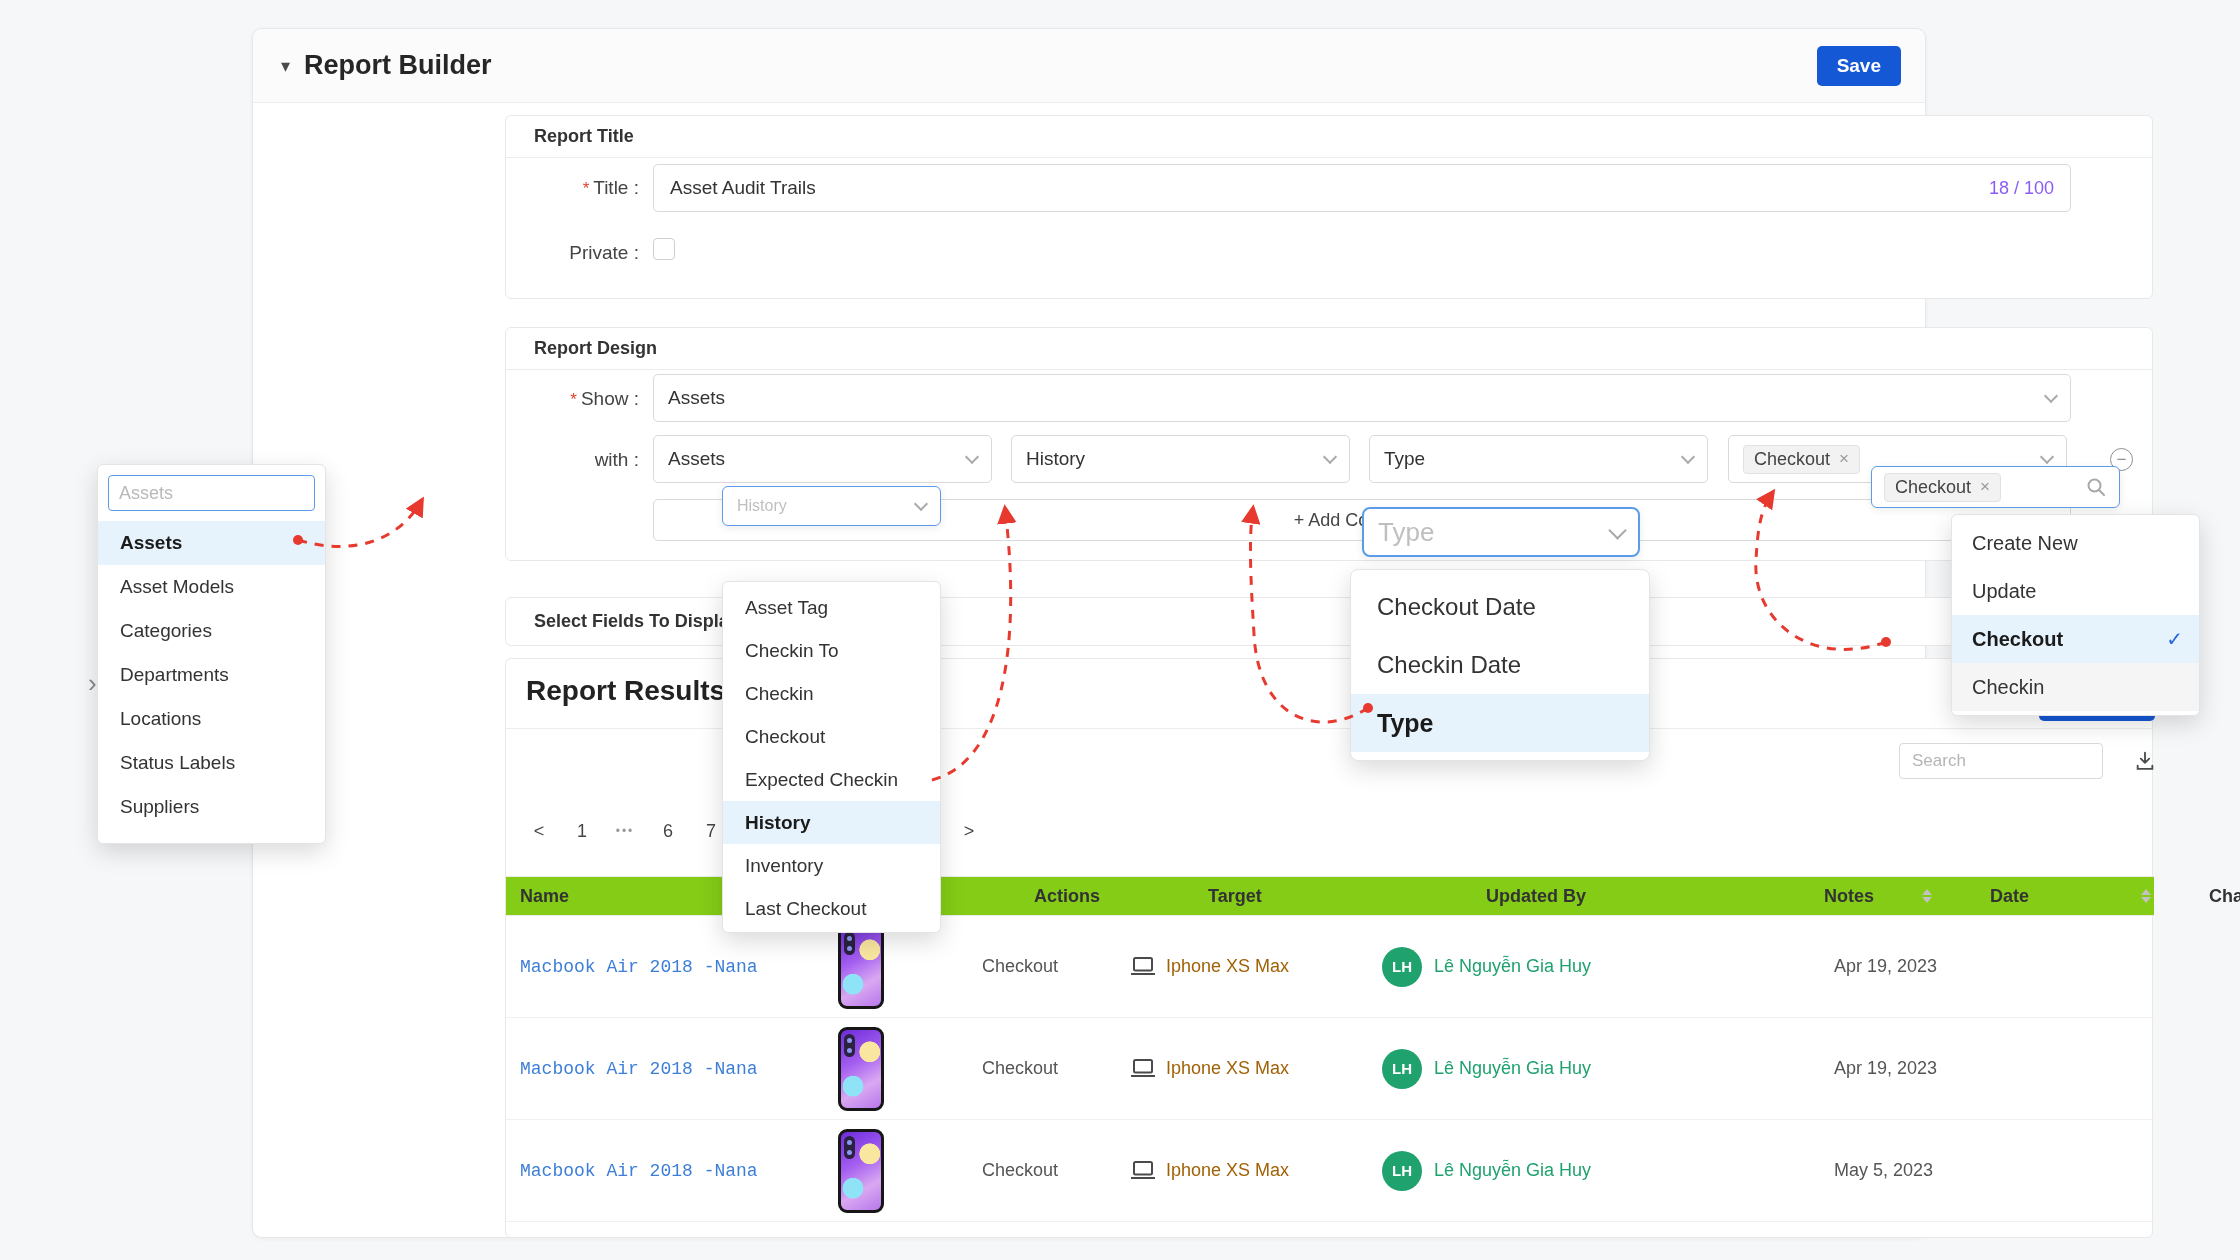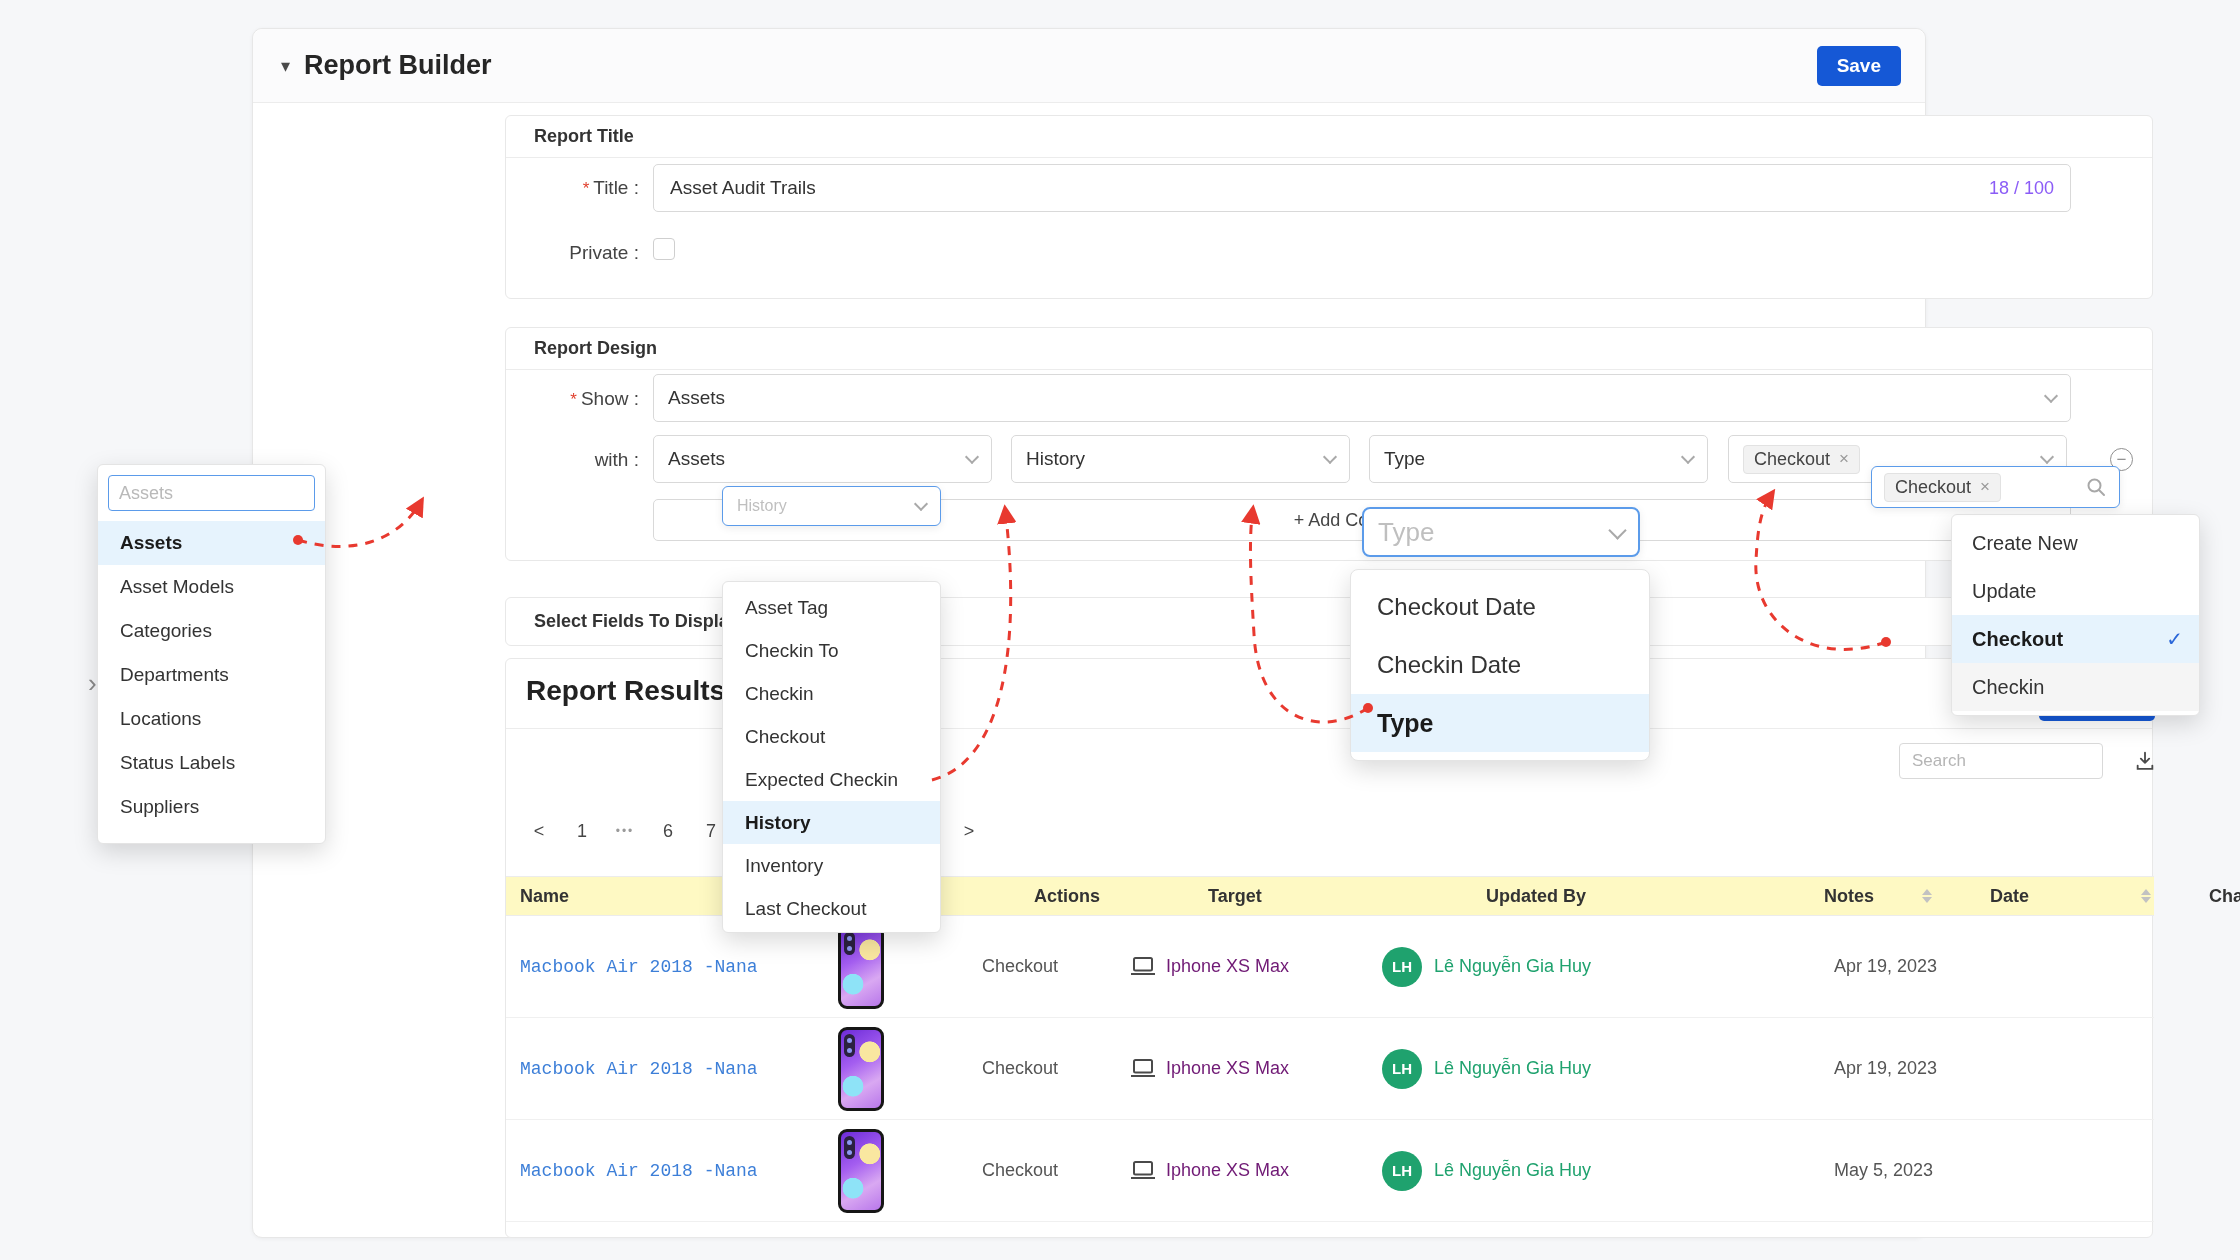--- a/index.html
+++ b/index.html
@@ -52,36 +52,36 @@
   .dl-btn{position:absolute;left:1622px;top:85px;width:34px;height:34px;display:flex;align-items:center;
         justify-content:center;background:transparent;border:none;cursor:pointer;}
   .pagination{position:absolute;left:16px;top:155px;display:flex;gap:9px;align-items:center;}
   .pg{min-width:34px;height:34px;display:flex;align-items:center;justify-content:center;font-size:18px;color:#454545;
         border-radius:4px;border:1px solid transparent;background:transparent;cursor:pointer;padding:0 4px;}
   .pg.active{border-color:var(--accent);color:var(--accent);font-weight:600;background:#fff;}
   .pg.ell{color:#9a9a9a;font-size:12px;letter-spacing:2px;}
 
   .table{position:absolute;left:0;top:217px;width:1648px;}
   .thead,.trow{display:grid;grid-template-columns:313px 149px 148px 252px 312px 140px 193px 141px;}
-  .thead{height:40px;background:#fef9c3;border-top:1px solid #ececec;border-bottom:1px solid #ececec;gap:26px;}
+  .thead{height:40px;background:#84cc16;border-top:1px solid #ececec;border-bottom:1px solid #ececec;gap:26px;}
   .th{display:flex;align-items:center;padding:0 18px 0 14px;font-size:18px;font-weight:700;color:#333;justify-content:space-between;}
   .sort{display:flex;flex-direction:column;gap:2px;cursor:pointer;}
   .sort i{display:block;width:0;height:0;border-left:5px solid transparent;border-right:5px solid transparent;}
   .sort .s-up{border-bottom:6px solid #c2c2c2;}
   .sort .s-dn{border-top:6px solid #c2c2c2;}
   .trow{height:102px;border-bottom:1px solid #f0f0f0;}
   .td{display:flex;align-items:center;padding-left:14px;font-size:18px;color:#555;}
   .name-link{color:var(--link);text-decoration:none;font-size:18px;cursor:pointer;font-family:Liberation Mono, monospace;}
   .phone{width:46px;height:84px;border-radius:9px;border:3px solid #161616;position:relative;margin-left:5px;
         background:radial-gradient(circle at 72% 28%, #f9e7a0 0 16%, transparent 17%),
                    radial-gradient(circle at 30% 72%, #8ee3f7 0 16%, transparent 17%),
                    linear-gradient(150deg,#6d2bd9 0%,#a45ef0 40%,#d9a8f2 70%,#b877ea 100%);}
   .phone::before{content:"";position:absolute;left:3px;top:4px;width:11px;height:23px;background:#2b2140;border-radius:6px;}
   .phone::after{content:"";position:absolute;left:6px;top:8px;width:5px;height:5px;background:#8d97f2;border-radius:50%;box-shadow:0 10px 0 #8d97f2;}
-  .target-cell span.txt{margin-left:10px;color:#701a75;}
+  .target-cell span.txt{margin-left:10px;color:#a16207;}
   .avatar{width:40px;height:40px;border-radius:50%;background:var(--green);color:#fff;font-size:15px;font-weight:700;
         display:flex;align-items:center;justify-content:center;margin-right:12px;flex:none;}
   .user-link{color:var(--green);text-decoration:none;font-size:18px;cursor:pointer;}
 
   
   .popup{position:absolute;background:#fff;border:1px solid #e4e4e4;border-radius:6px;
         box-shadow:0 8px 24px rgba(0,0,0,.15);z-index:40;}
   .pp-item{display:flex;align-items:center;font-size:19px;color:#333;padding:0 16px 0 22px;cursor:pointer;}
   .pp-item.selected{background:var(--selected);font-weight:700;color:#1b1b1b;}
   .pp-item.hover{background:var(--hover);}

